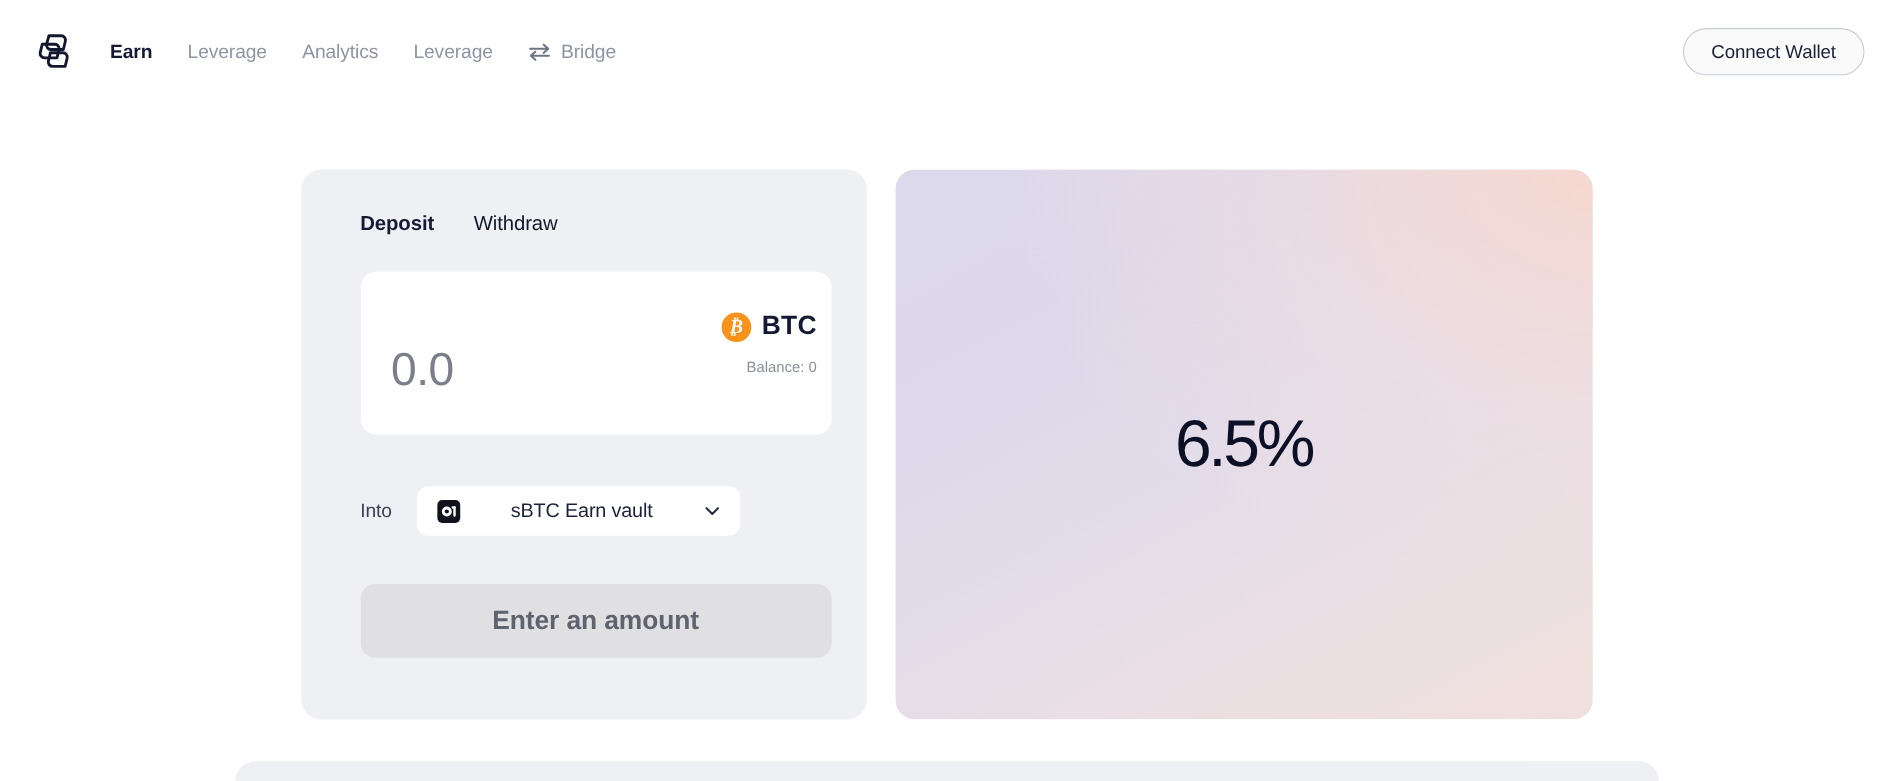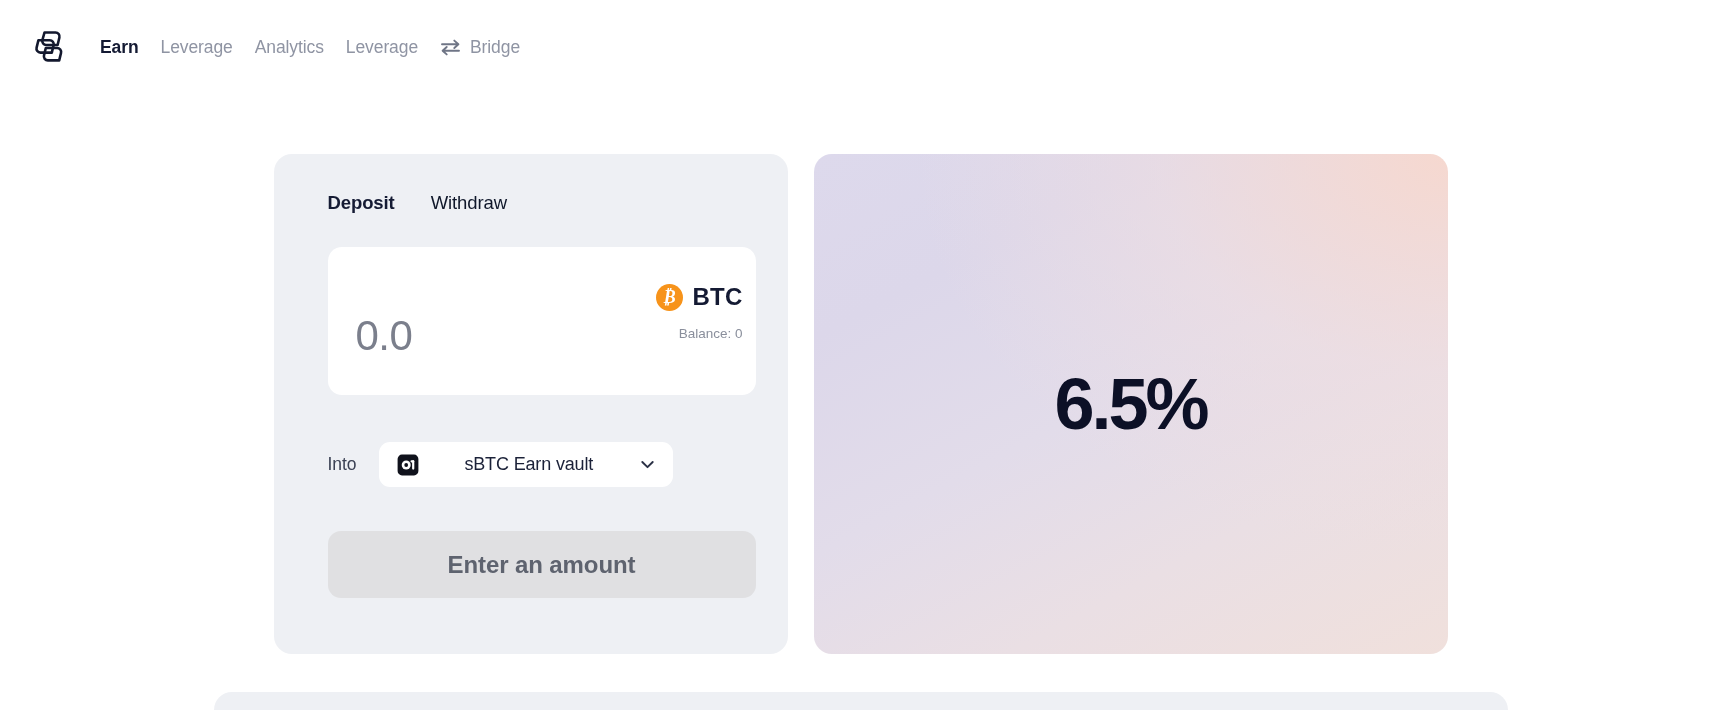--- a/index.html
+++ b/index.html
@@ -33,21 +33,21 @@
     display: flex;
     align-items: center;
     justify-content: center;
     margin-right: 30px;
   }
   .brand-logo svg { display: block; }
 
   .nav-links {
     display: flex;
     align-items: center;
-    gap: 0px;
+    gap: 10px;
   }
 
   .nav-link {
     font-size: 17.5px;
     color: #8f94a3;
     padding: 6px 22px 6px 0;
     cursor: pointer;
     white-space: nowrap;
     letter-spacing: -0.1px;
   }
@@ -253,22 +253,22 @@
     height: 500px;
     border-radius: 18px;
     background:
       radial-gradient(120% 115% at 100% 0%, rgba(247,216,206,0.95) 0%, rgba(240,222,224,0.55) 38%, rgba(228,226,242,0.0) 70%),
       linear-gradient(152deg, #ddd9ec 0%, #dcd7ea 22%, #e2dcea 48%, #eadfe4 72%, #f0e0dc 100%);
     display: flex;
     align-items: center;
     justify-content: center;
   }
   .apy-value {
-    font-size: 72px;
-    font-weight: 700;
+    font-size: 60px;
+    font-weight: 400;
     color: #0c1026;
     letter-spacing: -3px;
     line-height: 1;
   }
 
   
   .bottom-panel {
     width: 1294px;
     height: 140px;
     background: #eef0f4;
@@ -306,20 +306,21 @@
       <span class="bridge-icon">
         <svg width="21" height="17" viewBox="0 0 21 17" fill="none">
           <path d="M2 5.3 H18.2 M14.3 1.6 L18.4 5.3 L14.3 9.0" stroke="#6f7586" stroke-width="1.9" stroke-linecap="round" stroke-linejoin="round"></path>
           <path d="M19 11.7 H2.8 M6.7 8.0 L2.6 11.7 L6.7 15.4" stroke="#6f7586" stroke-width="1.9" stroke-linecap="round" stroke-linejoin="round"></path>
         </svg>
       </span>
       <span>Bridge</span>
     </div>
   </div>
 
+  <button class="connect-wallet">Connect Wallet</button>
 </div>
 
 <div class="main">
   <div class="cards-row">
 
     <div class="deposit-card">
 
       <div class="tabs">
         <div class="tab active">
           <span>Deposit</span>

